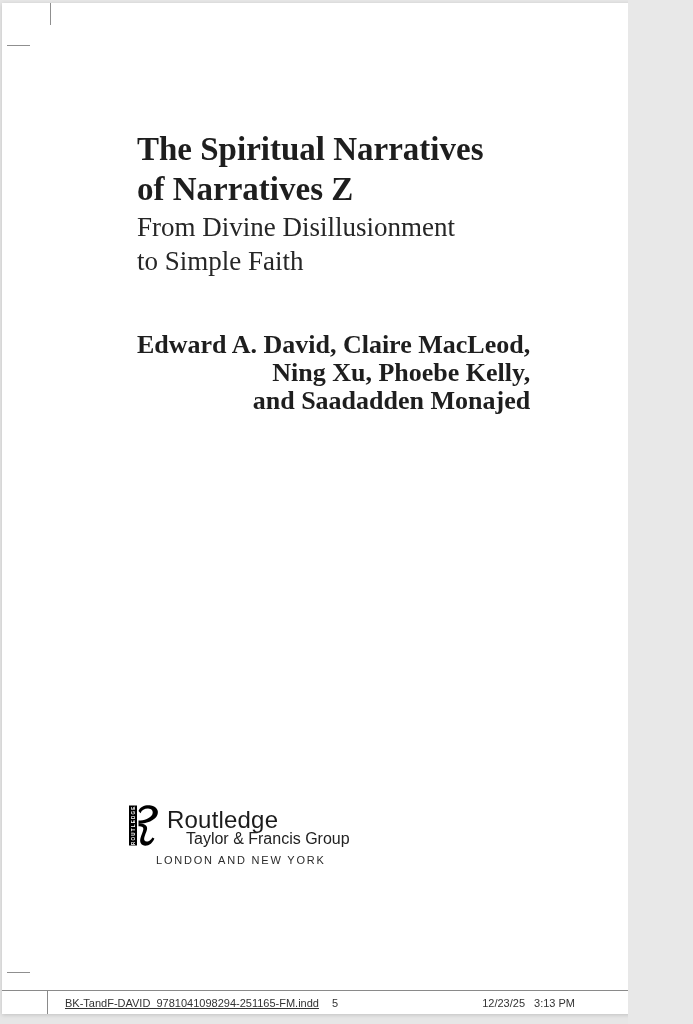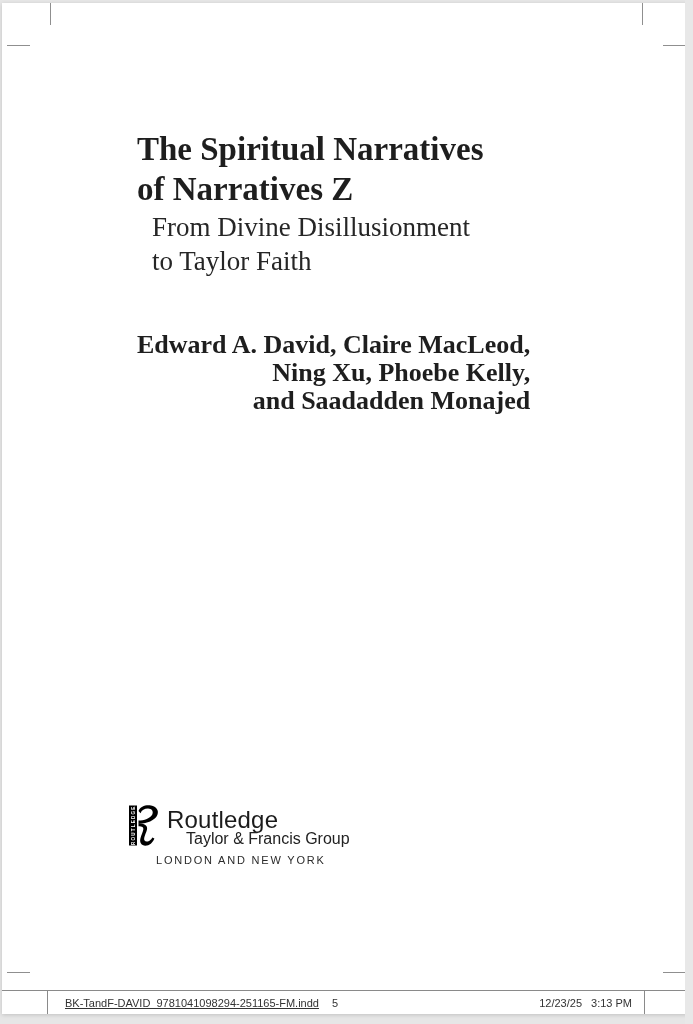--- a/index.html
+++ b/index.html
@@ -3,21 +3,21 @@
 <meta charset="utf-8">
 <style>
   html, body {
     margin: 0;
     padding: 0;
     background: #e8e8e8;
     font-family: "Liberation Sans", "DejaVu Sans", sans-serif;
   }
   .stage {
     position: relative;
-    width: 685px;
+    width: 628px;
     height: 1024px;
     background: #e6e6e6;
     overflow: hidden;
   }
   .sheet {
     position: absolute;
     left: 2px;
     top: 3px;
     width: 686px;
     height: 1011px;
@@ -34,21 +34,21 @@
     top: 129px;
     font-family: "Liberation Serif", "DejaVu Serif", serif;
     font-weight: bold;
     font-size: 33px;
     line-height: 40px;
     color: #1e1e1e;
     white-space: nowrap;
   }
   .subtitle-block {
     position: absolute;
-    left: 152px;
+    left: 137px;
     top: 210px;
     font-family: "Liberation Serif", "DejaVu Serif", serif;
     font-weight: 400;
     font-size: 27px;
     line-height: 34px;
     color: #262626;
     white-space: nowrap;
   }
   .authors-block {
     position: absolute;
@@ -142,21 +142,21 @@
   <div class="crop" style="left:7px;top:972px;width:23px;height:1px;"></div>
   <div class="crop" style="left:663px;top:972px;width:26px;height:1px;"></div>
 
   <div class="title-block">
     <div>The Spiritual Narratives</div>
     <div>of Narratives Z</div>
   </div>
 
   <div class="subtitle-block">
     <div>From Divine Disillusionment</div>
-    <div>to Taylor Faith</div>
+    <div>to Simple Faith</div>
   </div>
 
   <div class="authors-block">
     <div>Edward A. David, Claire MacLeod,</div>
     <div>Ning Xu, Phoebe Kelly,</div>
     <div>and Saadadden Monajed</div>
   </div>
 
   <svg class="logo-mark" viewBox="0 0 33 43" aria-hidden="true">
     <rect x="0" y="1.5" width="8" height="40" fill="#000000"></rect>

